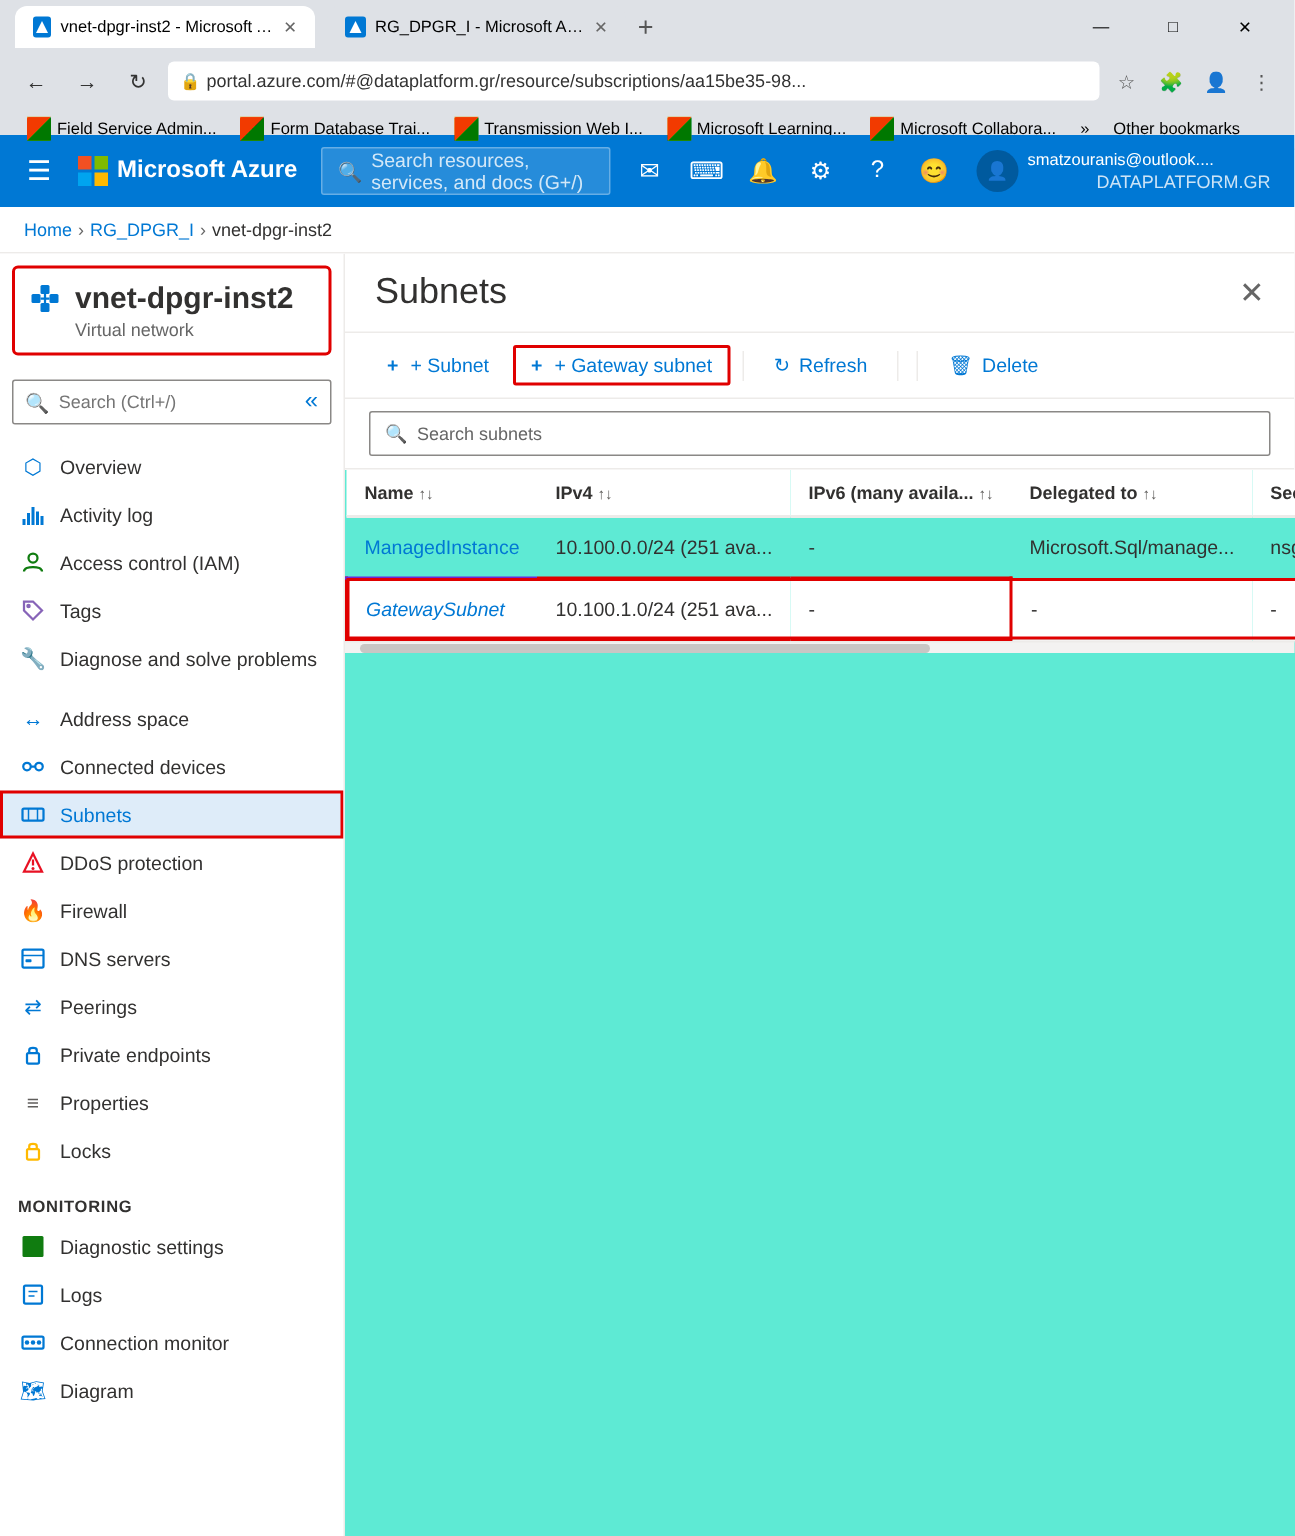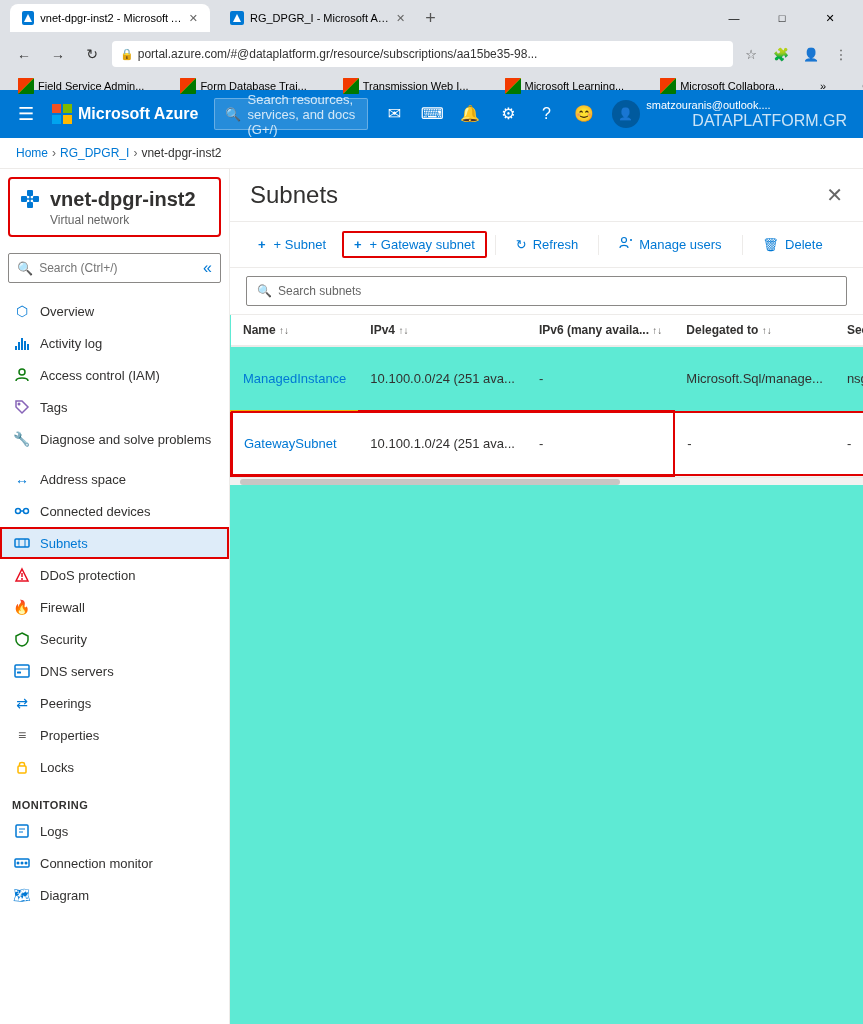--- a/index.html
+++ b/index.html
@@ -16,37 +16,37 @@
     .new-tab-btn { background: none; border: none; font-size: 18px; cursor: pointer; color: #555; }
     .window-controls { margin-left: auto; display: flex; gap: 2px; }
     .win-btn { width: 46px; height: 28px; display: flex; align-items: center; justify-content: center; font-size: 11px; cursor: pointer; background: none; border: none; }
 
     .address-bar-row { background: #dee1e6; display: flex; align-items: center; padding: 4px 10px; gap: 6px; height: 36px; }
     .nav-btn { background: none; border: none; font-size: 14px; cursor: pointer; color: #333; width: 28px; height: 28px; display: flex; align-items: center; justify-content: center; border-radius: 50%; }
     .address-input { flex: 1; height: 26px; border: none; border-radius: 4px; padding: 0 8px; font-size: 12px; background: white; display: flex; align-items: center; gap: 4px; }
     .address-icons { display: flex; gap: 6px; align-items: center; }
     .addr-icon { width: 24px; height: 24px; display: flex; align-items: center; justify-content: center; cursor: pointer; color: #555; font-size: 13px; border-radius: 50%; }
 
-    .bookmarks-bar { background: #dee1e6; display: flex; align-items: center; padding: 2px 10px; gap: 20px; height: 28px; border-bottom: 1px solid #c8c8c8; }
+    .bookmarks-bar { background: #dee1e6; display: flex; align-items: center; padding: 2px 10px; gap: 0; height: 28px; border-bottom: 1px solid #c8c8c8; }
     .bookmark-item { display: flex; align-items: center; gap: 4px; padding: 2px 8px; font-size: 11px; cursor: pointer; border-radius: 3px; white-space: nowrap; }
 
     
     .azure-portal { height: calc(1024px - 90px); display: flex; flex-direction: column; background: white; }
 
     
     .azure-topnav { background: #0078d4; height: 48px; display: flex; align-items: center; padding: 0 8px; gap: 8px; color: white; flex-shrink: 0; }
     .hamburger-btn { color: white; background: none; border: none; font-size: 18px; cursor: pointer; width: 36px; height: 36px; display: flex; align-items: center; justify-content: center; }
     .azure-logo { color: white; font-weight: 600; font-size: 16px; display: flex; align-items: center; gap: 6px; margin-right: 8px; }
     .search-bar { flex: 1; max-width: 380px; height: 32px; background: rgba(255,255,255,0.15); border: 1px solid rgba(255,255,255,0.3); border-radius: 2px; display: flex; align-items: center; padding: 0 10px; gap: 6px; color: rgba(255,255,255,0.8); font-size: 13px; cursor: pointer; }
     .topnav-icons { margin-left: auto; display: flex; align-items: center; gap: 2px; }
     .topnav-icon { color: white; background: none; border: none; font-size: 16px; cursor: pointer; width: 36px; height: 36px; display: flex; align-items: center; justify-content: center; border-radius: 2px; }
     .user-info { display: flex; align-items: center; gap: 6px; cursor: pointer; padding: 4px 8px; border-radius: 2px; }
     .user-avatar { width: 28px; height: 28px; border-radius: 50%; background: #005a9e; display: flex; align-items: center; justify-content: center; font-size: 12px; }
     .user-text { font-size: 11px; color: white; line-height: 1.3; }
-    .user-sub { font-size: 16px; color: rgba(255,255,255,0.8); margin-left: 46px; }
+    .user-sub { font-size: 12px; color: rgba(255,255,255,0.8); margin-left: 46px; }
 
     
     .breadcrumb-bar { background: white; padding: 8px 16px; display: flex; align-items: center; gap: 4px; font-size: 12px; border-bottom: 1px solid #edebe9; flex-shrink: 0; }
     .breadcrumb-link { color: #0078d4; cursor: pointer; text-decoration: none; }
     .breadcrumb-sep { color: #666; }
     .breadcrumb-current { color: #323130; }
 
     
     .main-area { display: flex; flex: 1; overflow: hidden; }
 
@@ -80,21 +80,21 @@
     .toolbar-sep { width: 1px; height: 20px; background: #edebe9; margin: 0 4px; }
 
     
     .content-search { padding: 8px 16px; background: white; border-bottom: 1px solid #edebe9; flex-shrink: 0; }
     .content-search-input { width: 100%; height: 30px; border: 1px solid #8a8886; border-radius: 2px; display: flex; align-items: center; padding: 0 10px; gap: 6px; font-size: 12px; color: #666; background: white; cursor: text; }
 
     
     .table-container { flex: 1; overflow-x: auto; overflow-y: auto; background: #5eead4; }
     .data-table { width: 100%; border-collapse: collapse; min-width: 600px; }
     .data-table th { padding: 8px 12px; text-align: left; font-size: 12px; font-weight: 600; color: #323130; border-bottom: 2px solid #edebe9; background: white; cursor: pointer; white-space: nowrap; }
-    .data-table td { padding: 24px 12px; font-size: 13px; color: #323130; border-bottom: 1px solid #f3f2f1; white-space: nowrap; }
+    .data-table td { padding: 12px 12px; font-size: 13px; color: #323130; border-bottom: 1px solid #f3f2f1; white-space: nowrap; }
     .link-cell { color: #0078d4; cursor: pointer; text-decoration: none; }
     .sort-icon { font-size: 10px; color: #605e5c; }
     .scrollbar-hint { height: 8px; background: #f3f2f1; border-top: 1px solid #edebe9; position: relative; }
     .scrollbar-track { height: 6px; background: #c8c6c4; border-radius: 3px; width: 60%; margin: 1px 0 1px 0; position: absolute; left: 10px; }
 
     
     .icon-vnet { color: #0078d4; }
     .icon-overview { color: #0078d4; }
     .icon-activity { color: #0078d4; }
     .icon-access { color: #107c10; }
@@ -327,58 +327,67 @@
                 <circle cx="8" cy="12" r="1" fill="#e81123"></circle>
               </svg>
           </span>
           <span>DDoS protection</span>
         </div>
         <div class="sidebar-item">
           <span class="sidebar-icon" style="color:#e81123;">🔥</span>
           <span>Firewall</span>
         </div>
         <div class="sidebar-item">
-          <span class="sidebar-icon" style="color:#107c10;">
-            <svg width="16" height="16" viewBox="0 0 16 16">
-                <path d="M8,2 L14,5 L14,9 C14,12 11,14.5 8,15 C5,14.5 2,12 2,9 L2,5 Z" fill="none" stroke="#107c10" stroke-width="1.5"></path>
-              </svg>
-          </span>
-          <span>Security</span>
-        </div>
-        <div class="sidebar-item">
           <span class="sidebar-icon" style="color:#0078d4;">
             <svg width="16" height="16" viewBox="0 0 16 16">
                 <rect x="1" y="2" width="14" height="12" rx="1" fill="none" stroke="#0078d4" stroke-width="1.5"></rect>
                 <line x1="1" y1="6" x2="15" y2="6" stroke="#0078d4" stroke-width="1"></line>
                 <rect x="3" y="8.5" width="4" height="2" rx="0.5" fill="#0078d4"></rect>
               </svg>
           </span>
           <span>DNS servers</span>
         </div>
         <div class="sidebar-item">
           <span class="sidebar-icon" style="color:#0078d4;">⇄</span>
           <span>Peerings</span>
         </div>
         <div class="sidebar-item">
+          <span class="sidebar-icon" style="color:#0078d4;">
+            <svg width="16" height="16" viewBox="0 0 16 16">
+                <rect x="4" y="7" width="8" height="7" rx="1" fill="none" stroke="#0078d4" stroke-width="1.5"></rect>
+                <path d="M5.5,7 L5.5,5 C5.5,3.1 10.5,3.1 10.5,5 L10.5,7" fill="none" stroke="#0078d4" stroke-width="1.5"></path>
+              </svg>
+          </span>
+          <span>Private endpoints</span>
+        </div>
+        <div class="sidebar-item">
           <span class="sidebar-icon" style="color:#605e5c;">≡</span>
           <span>Properties</span>
         </div>
         <div class="sidebar-item">
           <span class="sidebar-icon" style="color:#ffb900;">
             <svg width="16" height="16" viewBox="0 0 16 16">
                 <rect x="4" y="7" width="8" height="7" rx="1" fill="none" stroke="#ffb900" stroke-width="1.5"></rect>
                 <path d="M5.5,7 L5.5,5 C5.5,3.1 10.5,3.1 10.5,5 L10.5,7" fill="none" stroke="#ffb900" stroke-width="1.5"></path>
               </svg>
           </span>
           <span>Locks</span>
         </div>
       </div>
 
       <div class="sidebar-section">
         <div class="sidebar-section-title">Monitoring</div>
+        <div class="sidebar-item">
+          <span class="sidebar-icon" style="color:#107c10;">
+            <svg width="16" height="16" viewBox="0 0 16 16">
+                <rect x="1" y="1" width="14" height="14" rx="1" fill="#107c10"></rect>
+              </svg>
+          </span>
+          <span>Diagnostic settings</span>
+        </div>
         <div class="sidebar-item">
           <span class="sidebar-icon" style="color:#0078d4;">
             <svg width="16" height="16" viewBox="0 0 16 16">
                 <rect x="2" y="2" width="12" height="12" rx="1" fill="none" stroke="#0078d4" stroke-width="1.5"></rect>
                 <line x1="5" y1="6" x2="11" y2="6" stroke="#0078d4" stroke-width="1"></line>
                 <line x1="5" y1="9" x2="9" y2="9" stroke="#0078d4" stroke-width="1"></line>
               </svg>
           </span>
           <span>Logs</span>
         </div>
@@ -416,31 +425,20 @@
         <button class="toolbar-btn highlighted" style="outline: 2px solid #e00000; outline-offset: -2px; border-radius: 2px;">
           <span style="font-weight:600;">+</span>
           <span style="padding-left:2px;">+ Gateway subnet</span>
         </button>
         <div class="toolbar-sep"></div>
         <button class="toolbar-btn">
           <span>↻</span>
           <span>Refresh</span>
         </button>
         <div class="toolbar-sep"></div>
-        <button class="toolbar-btn">
-          <span>
-            <svg width="14" height="14" viewBox="0 0 14 14">
-                <circle cx="5" cy="4" r="2.5" fill="none" stroke="#0078d4" stroke-width="1.2"></circle>
-                <path d="M1,12 C1,8.5 9,8.5 9,12" fill="none" stroke="#0078d4" stroke-width="1.2"></path>
-                <line x1="11" y1="4" x2="13" y2="4" stroke="#0078d4" stroke-width="1.2"></line>
-                <line x1="12" y1="3" x2="12" y2="5" stroke="#0078d4" stroke-width="1.2"></line>
-              </svg>
-          </span>
-          <span>Manage users</span>
-        </button>
         <div class="toolbar-sep"></div>
         <button class="toolbar-btn">
           <span>🗑</span>
           <span>Delete</span>
         </button>
       </div>
 
       <div class="content-search">
         <div class="content-search-input">
           <span>🔍</span>
@@ -479,21 +477,21 @@
               <td>
                 <a class="link-cell">ManagedInstance</a>
               </td>
               <td>10.100.0.0/24 (251 ava...</td>
               <td>-</td>
               <td>Microsoft.Sql/manage...</td>
               <td>nsg-dpgr-inst...</td>
             </tr>
 
             <tr class="table-row" style="outline: 2px solid #e00000; outline-offset: -2px; background: #fff;">
-              <td style="border-top: 2px solid #eab308; border-bottom: 2px solid #e00000; border-left: 2px solid #e00000;">
+              <td style="border-top: 2px solid #6d28d9; border-bottom: 2px solid #e00000; border-left: 2px solid #e00000; font-style: italic;">
                 <a class="link-cell">GatewaySubnet</a>
               </td>
               <td style="border-top: 2px solid #e00000; border-bottom: 2px solid #e00000;">10.100.1.0/24 (251 ava...</td>
               <td style="border-top: 2px solid #e00000; border-bottom: 2px solid #e00000; border-right: 2px solid #e00000;">-</td>
               <td>-</td>
               <td>-</td>
             </tr>
           </tbody>
         </table>
 

